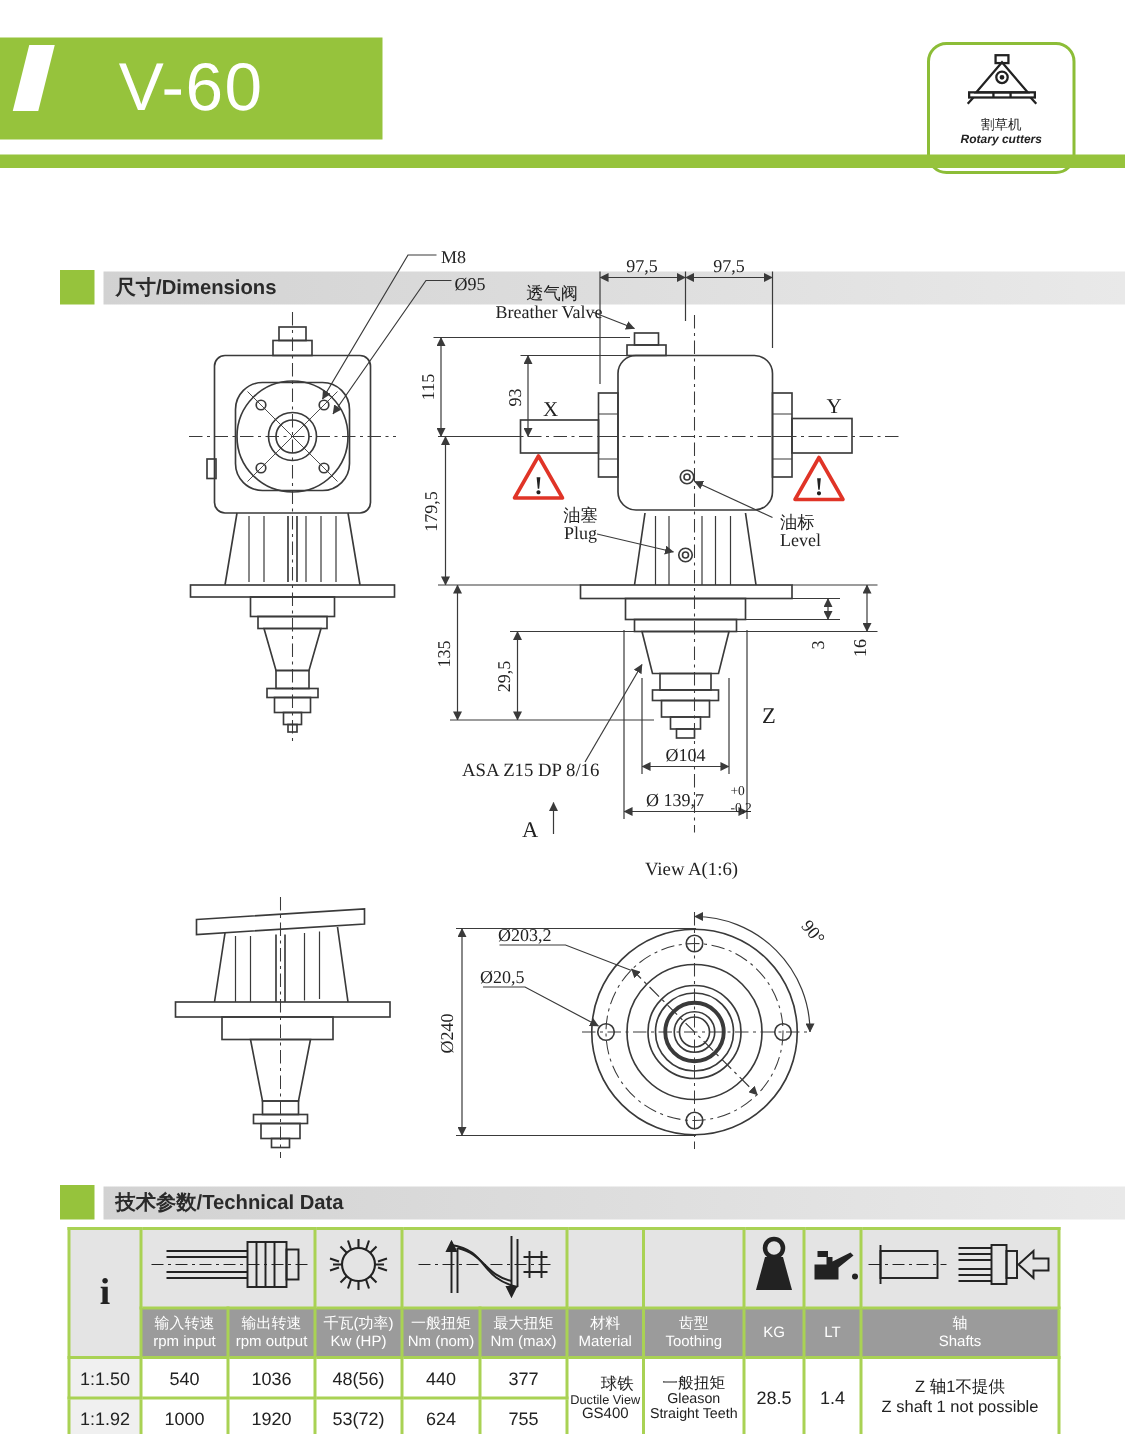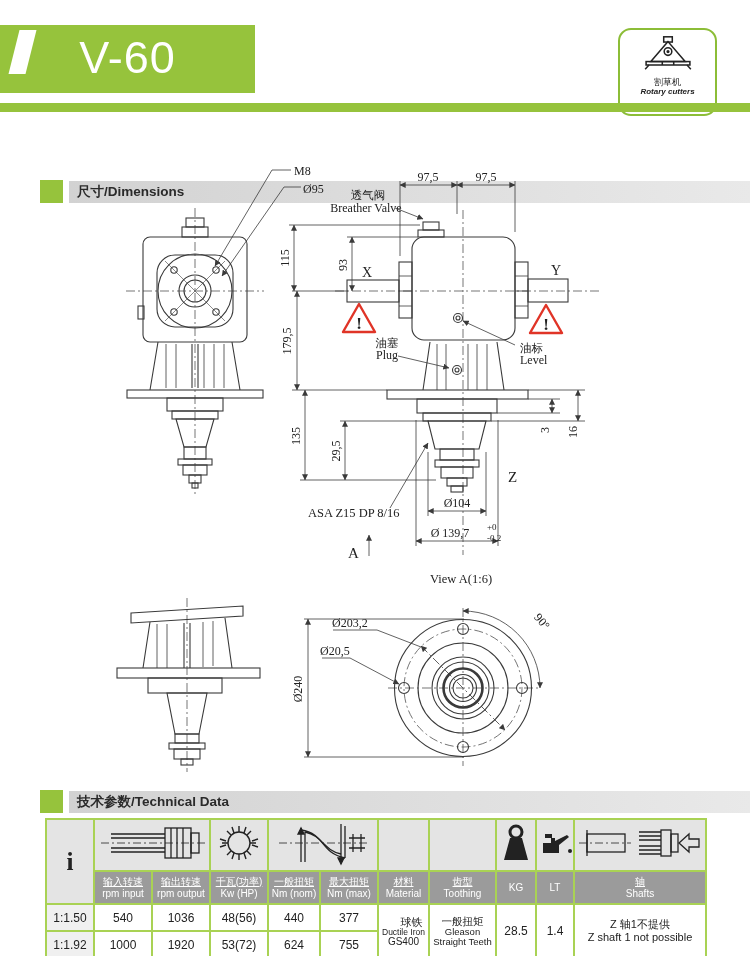--- a/index.html
+++ b/index.html
@@ -27,21 +27,21 @@
   .drawing text{font-family:"Liberation Serif",serif;fill:#222;}
   
   .tbl-wrap{position:absolute;left:45px;top:818px;}
   table.tech{border-collapse:collapse;table-layout:fixed;width:660px;}
   table.tech td{border:2px solid #a9d254;padding:0;text-align:center;vertical-align:middle;}
   .icon-row td{background:#e4e4e4;height:50px;}
   .sub-row td{background:#9b9b9b;color:#fff;height:31px;font-size:10px;line-height:1.2;}
   .data-row td{background:#fff;height:25px;font-size:12px;color:#222;}
   .i-cell{background:#e4e4e4 !important;font-family:"Liberation Serif",serif;font-weight:bold;font-size:25px;}
   .ratio-cell{background:#f0f0f0 !important;}
-  .cellcn{font-size:10px;text-decoration:underline;} .cellen{font-size:10px;}
+  .cellcn{font-size:10px;} .cellen{font-size:10px;}
   .mat-cn{font-size:11px;line-height:12px;padding-left:16px;} .mat-en{font-size:8.5px;line-height:9.5px;}
   .tooth-cn{font-size:10.5px;line-height:12px;} .tooth-en{font-size:9.5px;line-height:10.5px;}
   .shaft-l1{font-size:11px;line-height:13px;} .shaft-l2{font-size:11px;line-height:13px;}
 </style>
 </head>
 <body>
 
 <div class="page">
 
   <div class="hdr-green">
@@ -385,21 +385,21 @@
       </tr>
       <tr class="data-row">
         <td class="ratio-cell">1:1.50</td>
         <td>540</td>
         <td>1036</td>
         <td>48(56)</td>
         <td>440</td>
         <td>377</td>
         <td rowspan="2">
           <div class="mat-cn">球铁</div>
-          <div class="mat-en">Ductile Iron</div>
+          <div class="mat-en">Ductile View</div>
           <div class="mat-en" style="font-size:10px;">GS400</div>
         </td>
         <td rowspan="2">
           <div class="tooth-cn">一般扭矩</div>
           <div class="tooth-en">Gleason</div>
           <div class="tooth-en">Straight Teeth</div>
         </td>
         <td rowspan="2">28.5</td>
         <td rowspan="2">1.4</td>
         <td rowspan="2">

